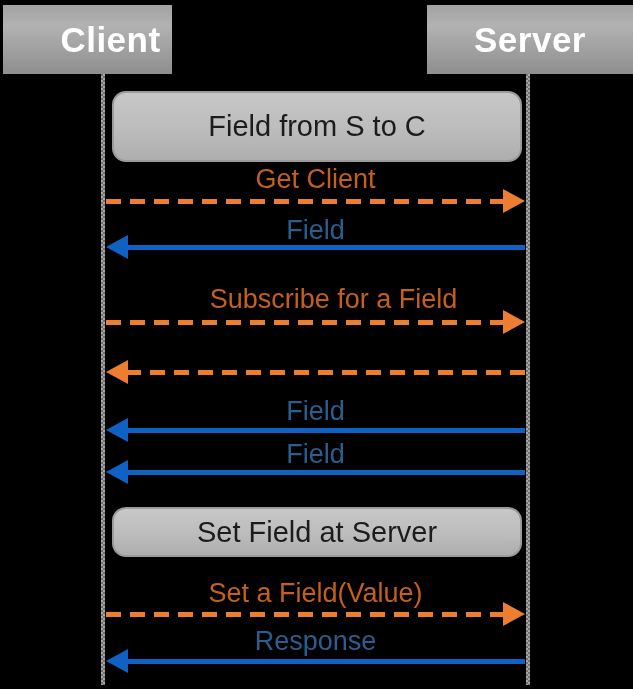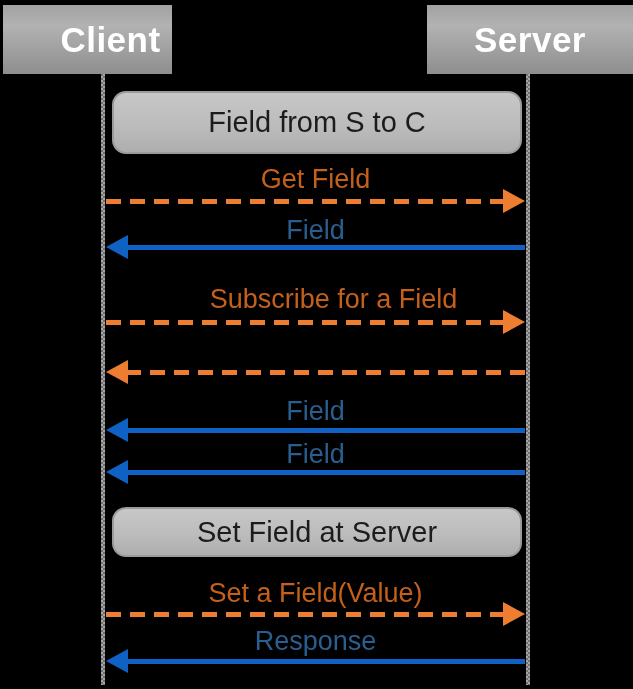--- a/index.html
+++ b/index.html
@@ -26,21 +26,21 @@
   .lifeline-client{left:101px;}
   .lifeline-server{left:526px;}
   
   .note{
     position:absolute;left:112px;width:410px;box-sizing:border-box;
     background:linear-gradient(180deg,#c7c7c7 0%,#bcbcbc 55%,#aeaeae 100%);
     border:2px solid #9b9b9b;border-radius:14px;
     color:#1c1c1c;font-size:29px;text-align:center;
     display:flex;align-items:center;justify-content:center;
   }
-  .note-1{top:91px;height:63px;}
+  .note-1{top:91px;height:71px;}
   .note-2{top:507px;height:50px;}
   
   .msg-label{
     position:absolute;left:106px;width:419px;height:34px;line-height:34px;
     text-align:center;font-size:27px;
   }
   .msg-orange{color:var(--orange-text,#c4601a);}
   .msg-blue{color:var(--blue-text,#295e90);}
   .l1{top:162px;}.l2{top:213px;}.l3{top:282px;margin-left:18px;}.l4{top:333px;}
   .l5{top:394px;}.l6{top:437px;}.l7{top:576px;}.l8{top:624px;}
@@ -80,21 +80,21 @@
   <div class="lifeline lifeline-client"></div>
   <div class="lifeline lifeline-server"></div>
 
   <div class="note note-1">
     <span>Field from S to C</span>
   </div>
   <div class="note note-2">
     <span>Set Field at Server</span>
   </div>
 
-  <div class="msg-label msg-orange l1">Get Field</div>
+  <div class="msg-label msg-orange l1">Get Client</div>
   <div class="arrow dir-right c-orange s-dashed a1">
     <div class="line"></div>
     <div class="head"></div>
   </div>
 
   <div class="msg-label msg-blue l2">Field</div>
   <div class="arrow dir-left c-blue s-solid a2">
     <div class="line"></div>
     <div class="head"></div>
   </div>

